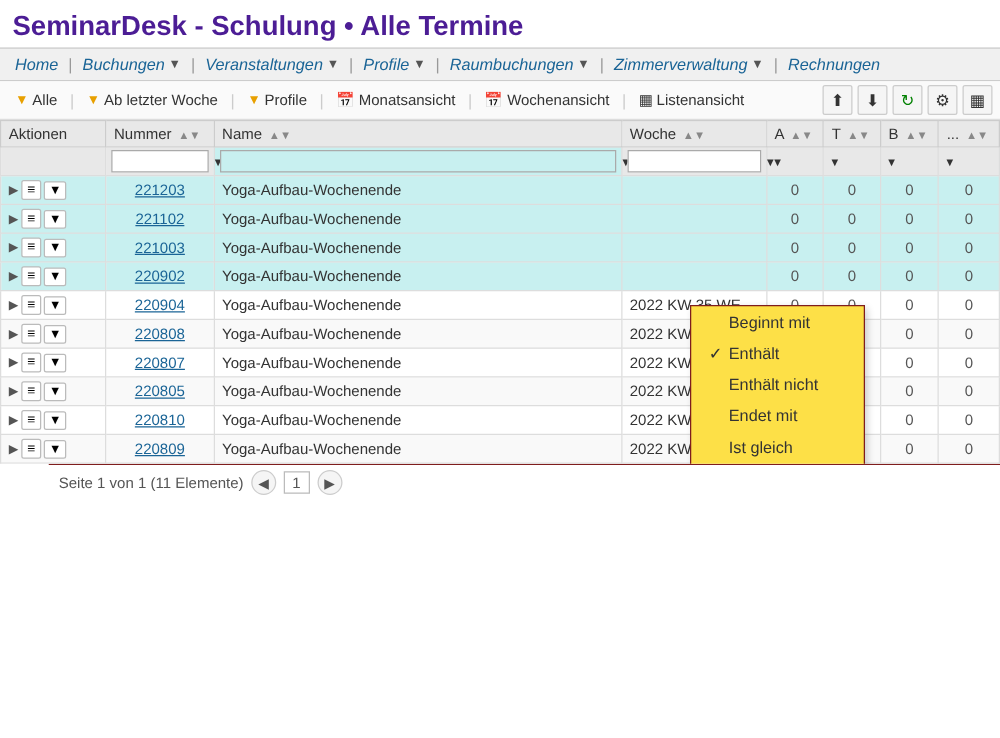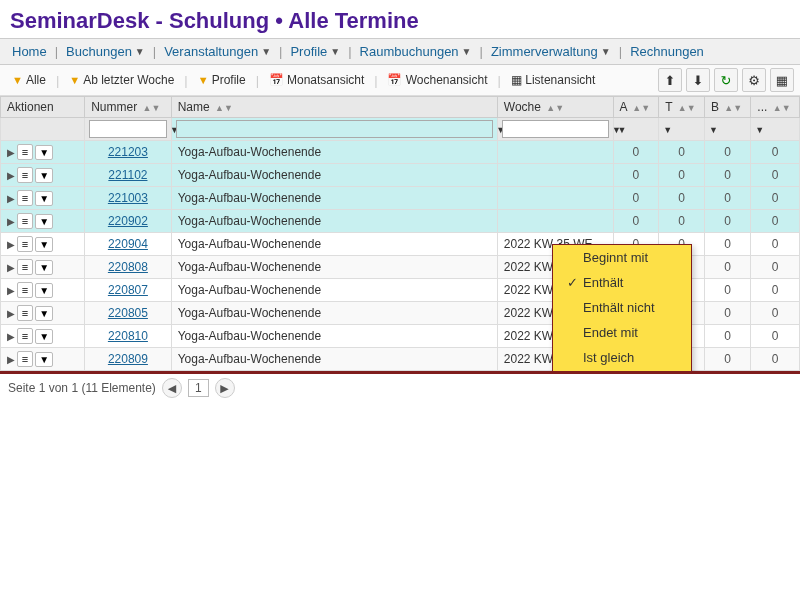--- a/index.html
+++ b/index.html
@@ -2,21 +2,21 @@
 <html><head>
   <meta charset="utf-8">
   <style>
     * { box-sizing: border-box; margin: 0; padding: 0; }
     body { font-family: Arial, sans-serif; font-size: 13px; background: #fff; color: #333; width: 800px; height: 590px; overflow: hidden; }
 
     #app-title { font-size: 22px; font-weight: bold; padding: 8px 10px 4px; color: #4c1d95; }
 
     
     #nav-bar { display: flex; align-items: center; background: #f0f0f0; border-top: 1px solid #ccc; border-bottom: 1px solid #ccc; padding: 2px 6px; gap: 0; }
-    .nav-item { display: flex; align-items: center; padding: 3px 6px; cursor: pointer; color: #1a6496; font-size: 13px; white-space: nowrap; }
+    .nav-item { display: flex; align-items: center; padding: 3px 6px; cursor: pointer; color: #1a6496; font-size: 13px; white-space: nowrap; font-style: italic; }
     .nav-sep { color: #999; padding: 0 2px; }
     .nav-arrow { font-size: 10px; margin-left: 3px; color: #555; }
 
     
     #toolbar { display: flex; align-items: center; padding: 3px 6px; gap: 4px; border-bottom: 1px solid #ddd; background: #fafafa; }
     .toolbar-btn { display: flex; align-items: center; gap: 3px; padding: 2px 6px; font-size: 12px; cursor: pointer; border: none; background: none; color: #333; white-space: nowrap; }
     .toolbar-btn .filter-icon { color: #e8a000; font-size: 11px; }
     .toolbar-sep { color: #ccc; }
     .toolbar-icon-btn { width: 24px; height: 24px; display: flex; align-items: center; justify-content: center; cursor: pointer; border: 1px solid #ccc; background: #f5f5f5; border-radius: 2px; }
 
@@ -66,21 +66,21 @@
       padding: 5px 14px;
       cursor: pointer;
       font-size: 13px;
       color: #333;
       white-space: nowrap;
     }
     .dd-item.selected { }
     .dd-check { width: 16px; display: inline-block; font-size: 13px; }
 
     
-    #footer { display: flex; align-items: center; padding: 4px 8px; font-size: 12px; color: #555; border-top: 3px solid #7f1d1d; gap: 6px; }
+    #footer { display: flex; align-items: center; padding: 4px 8px; font-size: 12px; color: #555; border-top: 1px solid #7f1d1d; gap: 6px; margin-left: 39px; }
     .page-btn { width: 20px; height: 20px; border: 1px solid #ccc; border-radius: 10px; background: #f5f5f5; cursor: pointer; display: flex; align-items: center; justify-content: center; font-size: 11px; color: #555; }
     .page-num { border: 1px solid #bbb; background: #fff; padding: 1px 6px; font-size: 12px; }
 
     
     .row-exp { color: #555; font-size: 10px; cursor: pointer; }
   </style>
 </head>
 <body>
 
 <div id="app-title">SeminarDesk - Schulung • Alle Termine</div>

